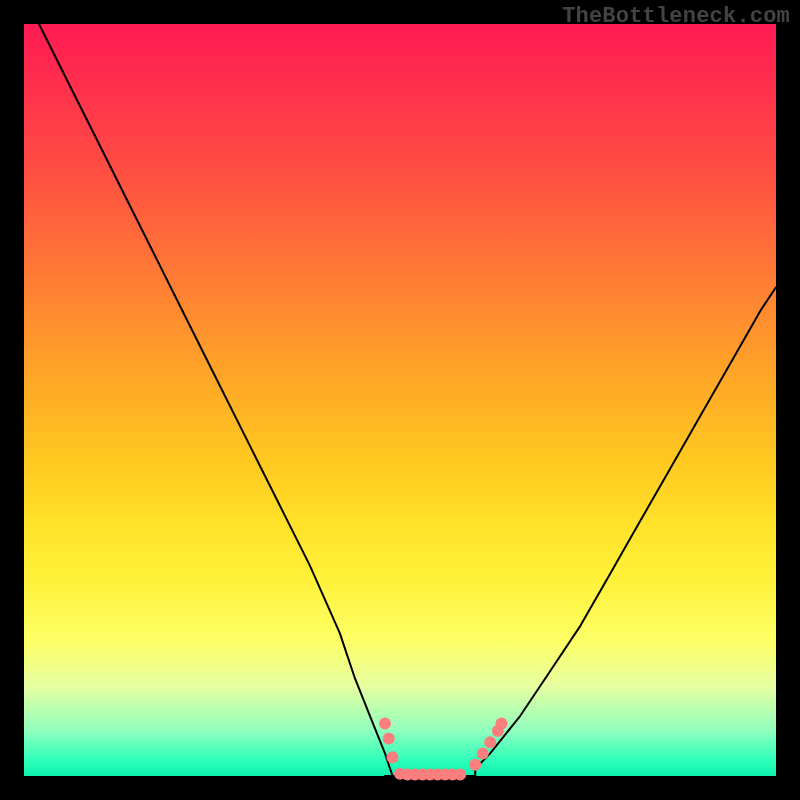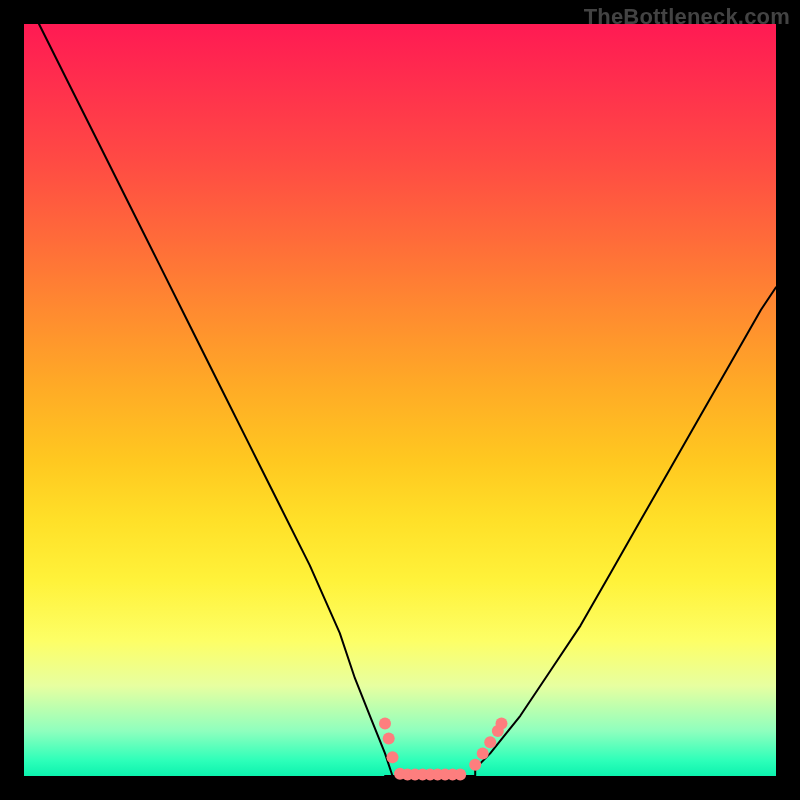--- a/index.html
+++ b/index.html
@@ -8,20 +8,21 @@
     width: 800px;
     height: 800px;
     overflow: hidden;
     font-family: Arial, Helvetica, sans-serif;
   }
   .frame {
     position: relative;
     width: 800px;
     height: 800px;
     background: #000;
+    font-family: Liberation Mono, monospace;
   }
   .watermark {
     position: absolute;
     top: 4px;
     right: 10px;
     color: #434343;
     font-size: 22px;
     font-weight: 600;
     letter-spacing: 0.2px;
     z-index: 5;

